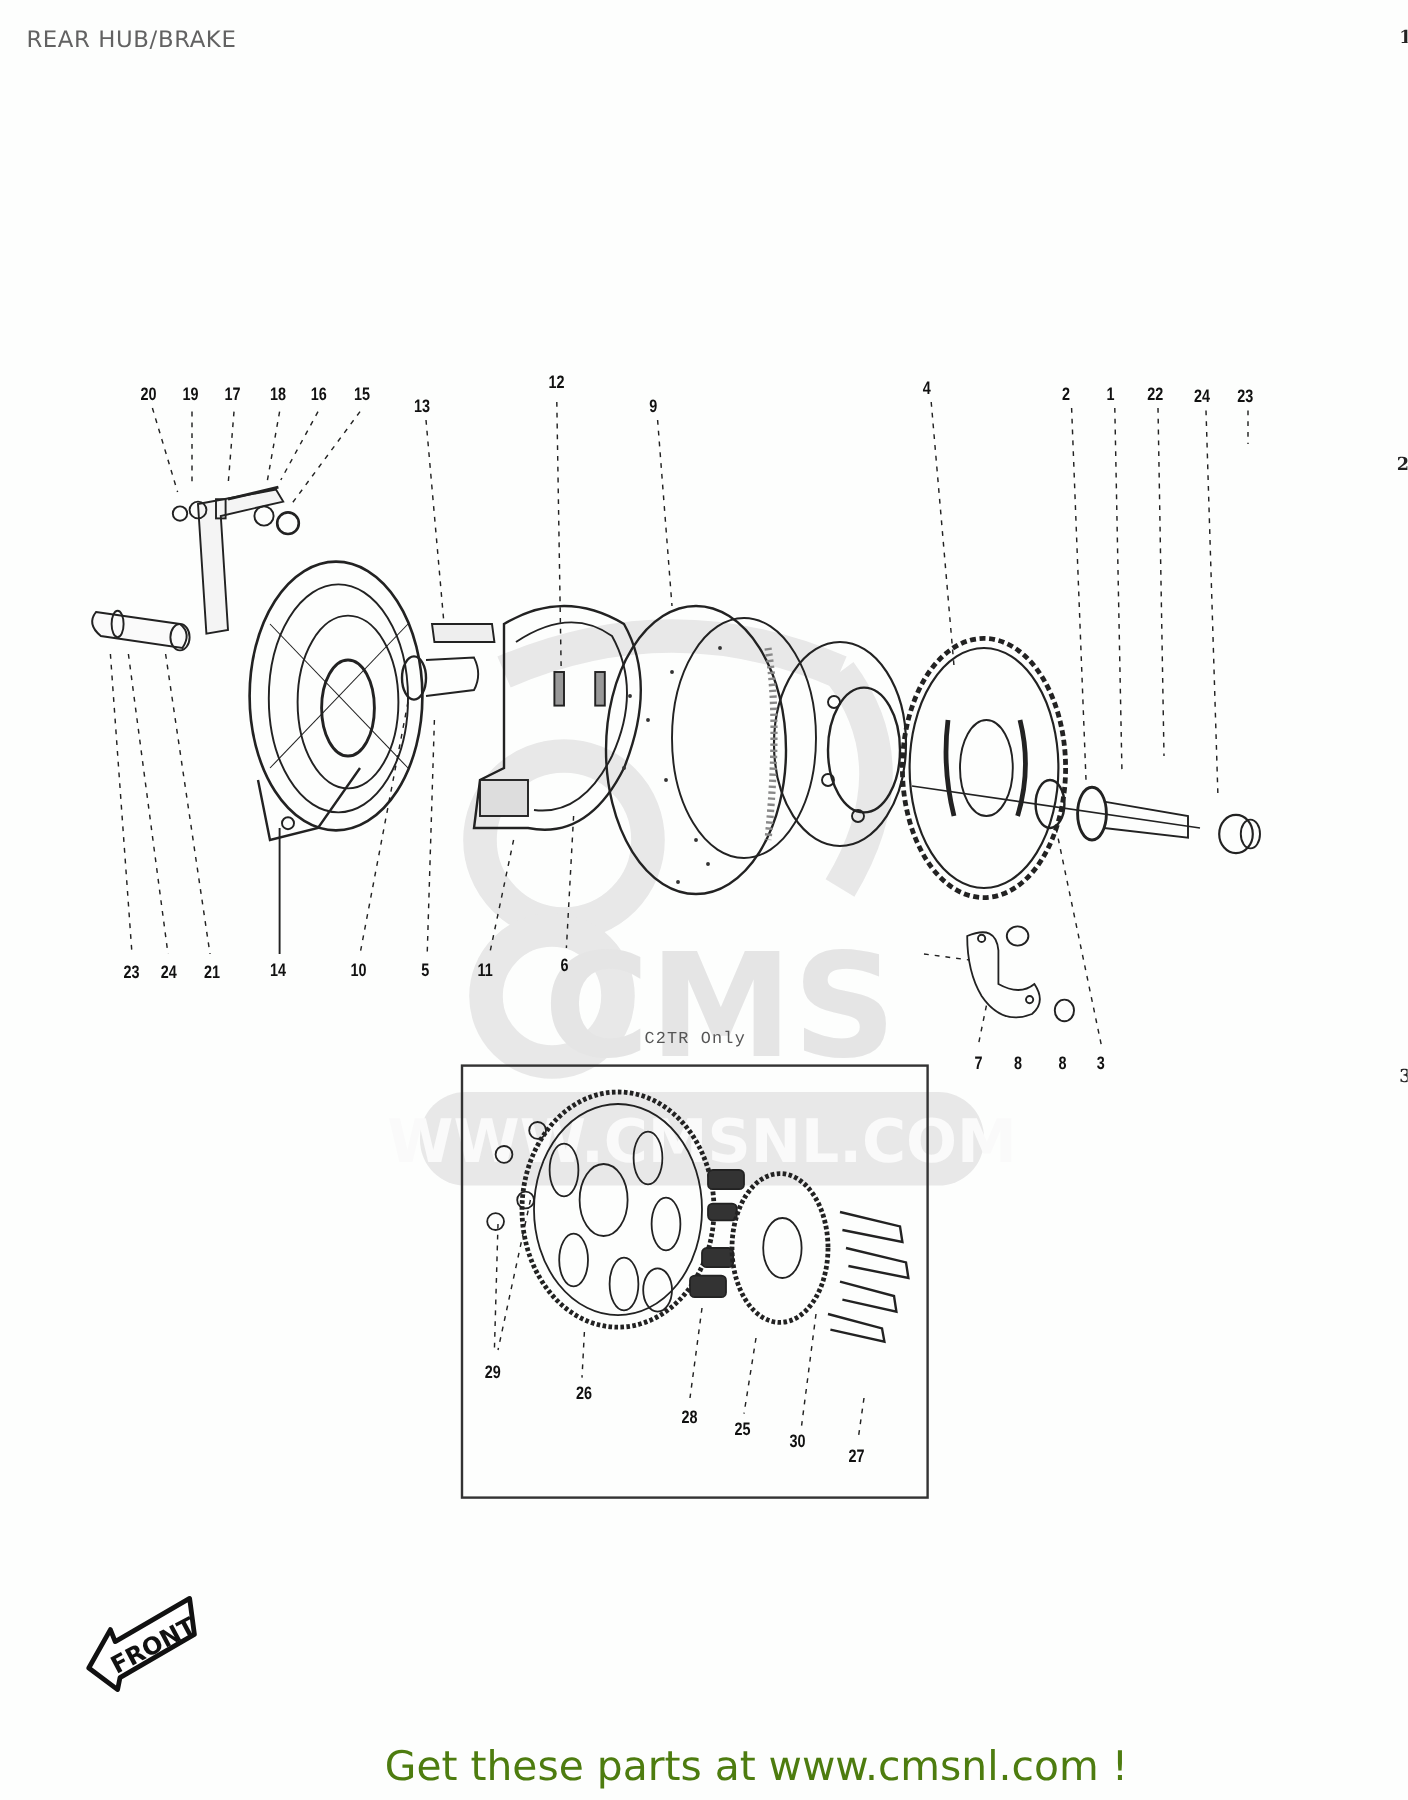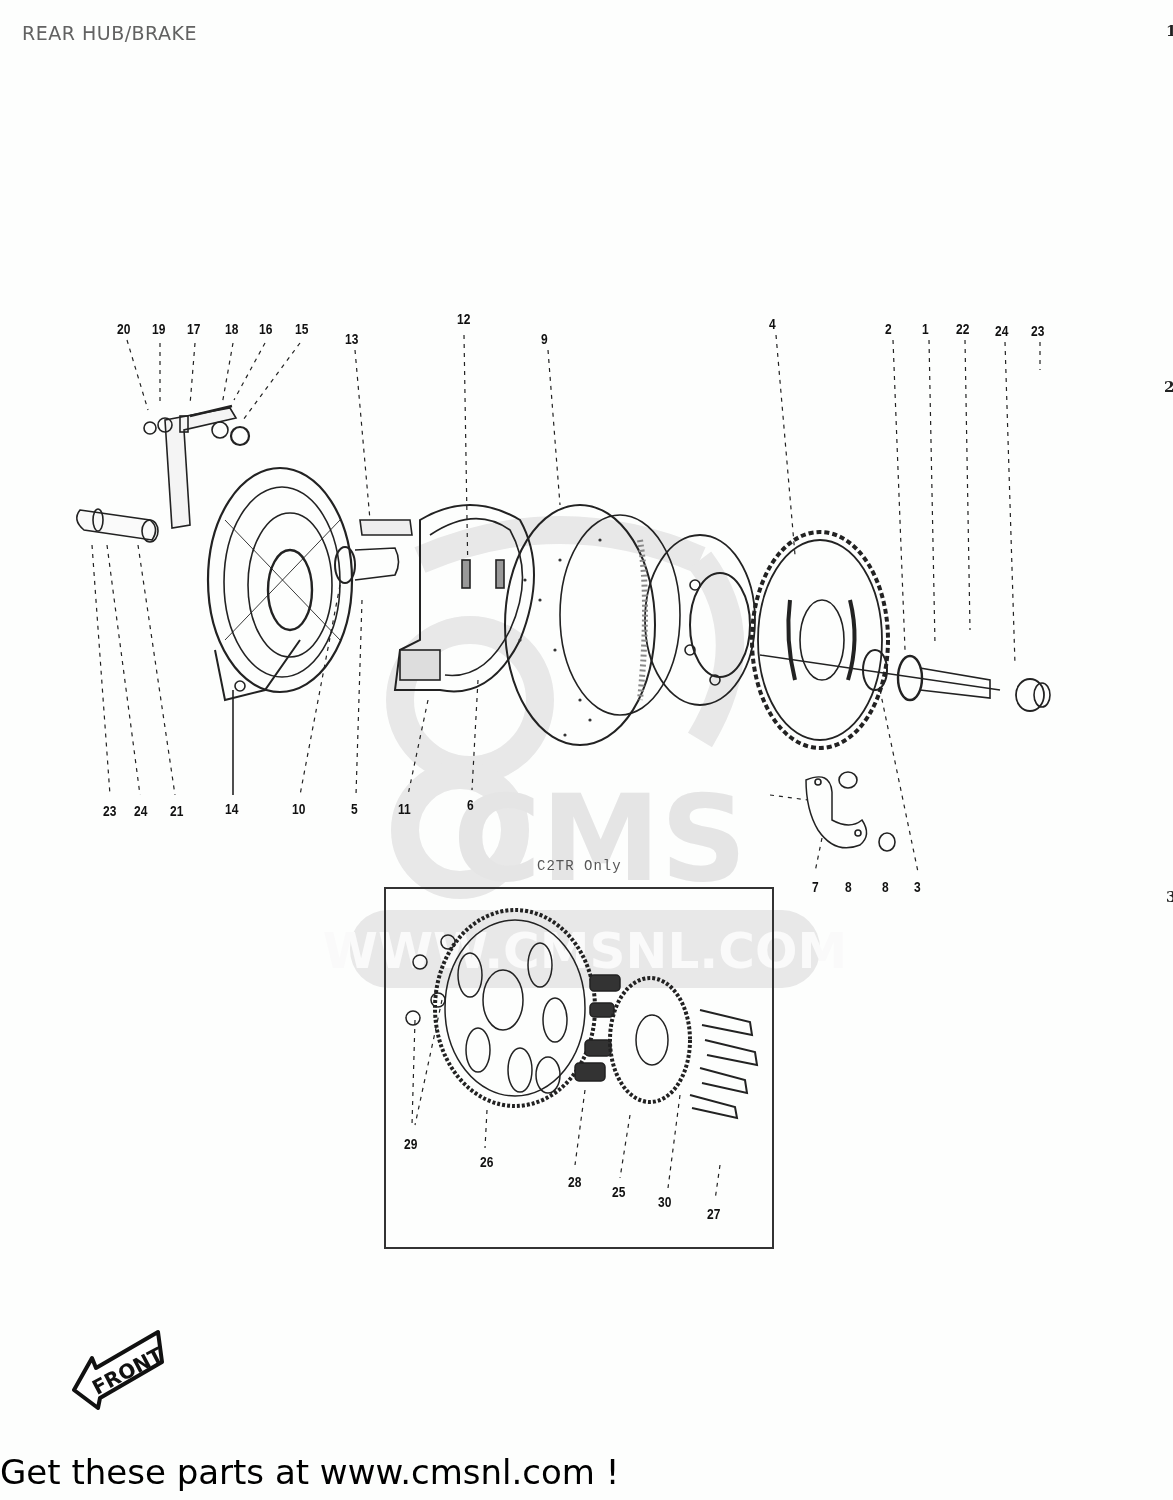--- a/index.html
+++ b/index.html
@@ -3,21 +3,21 @@
 <meta charset="utf-8">
 <style>
   html, body { margin: 0; padding: 0; background: #fdfefd; }
   body { width: 1173px; height: 1500px; position: relative; overflow: hidden; font-family: "DejaVu Sans", sans-serif; }
   .title { position: absolute; left: 22px; top: 22px; font-size: 19px; color: #626262; letter-spacing: 0.5px; font-family: "DejaVu Sans", sans-serif; }
   .margin-mark { position: absolute; font-family: "DejaVu Serif", serif; font-size: 15px; font-weight: bold; color: #222; }
   .diagram { position: absolute; left: 0; top: 0; width: 1173px; height: 1500px; }
   .lbl { position: absolute; font-family: "Liberation Sans", sans-serif; font-weight: bold; font-size: 15px; color: #111; transform: scaleX(0.8); transform-origin: left top; letter-spacing: 0px; }
   .inset-caption { position: absolute; left: 537px; top: 858px; font-family: "Liberation Mono", monospace; font-size: 14px; color: #555; letter-spacing: 1px; }
   .inset-box { position: absolute; left: 384px; top: 887px; width: 390px; height: 362px; border: 2px solid #333; box-sizing: border-box; }
-  .footer { position: absolute; left: 0; width: 940px; top: 1452px; text-align: left; font-family: "DejaVu Sans", sans-serif; font-size: 34px; color: #000000; }
+  .footer { position: absolute; left: 0; width: 940px; top: 1452px; text-align: right; font-family: "DejaVu Sans", sans-serif; font-size: 34px; color: #4d7c0f; }
   .watermark { position: absolute; pointer-events: none; }
 </style>
 </head>
 <body>
 
 <div class="title">REAR HUB/BRAKE</div>
 
 <div id="margin-marks">
     <div class="margin-mark" style="left: 1166px; top: 22px;">1</div>
     <div class="margin-mark" style="left: 1164px; top: 378px;">2</div>

